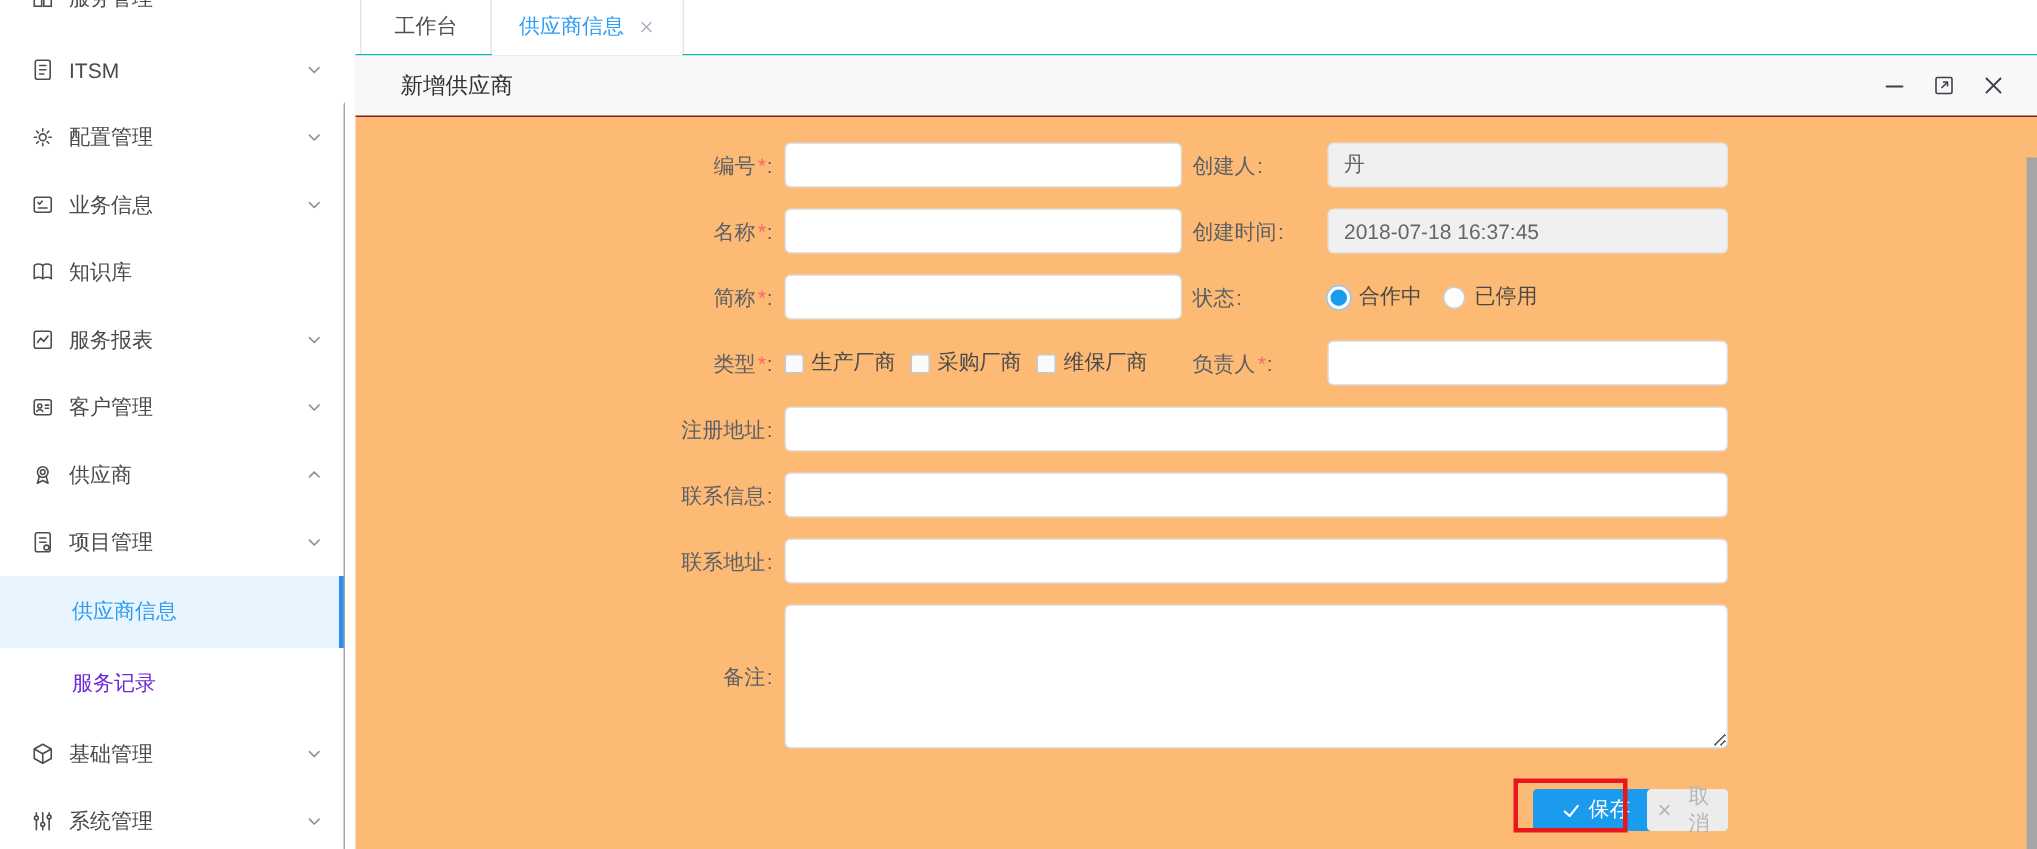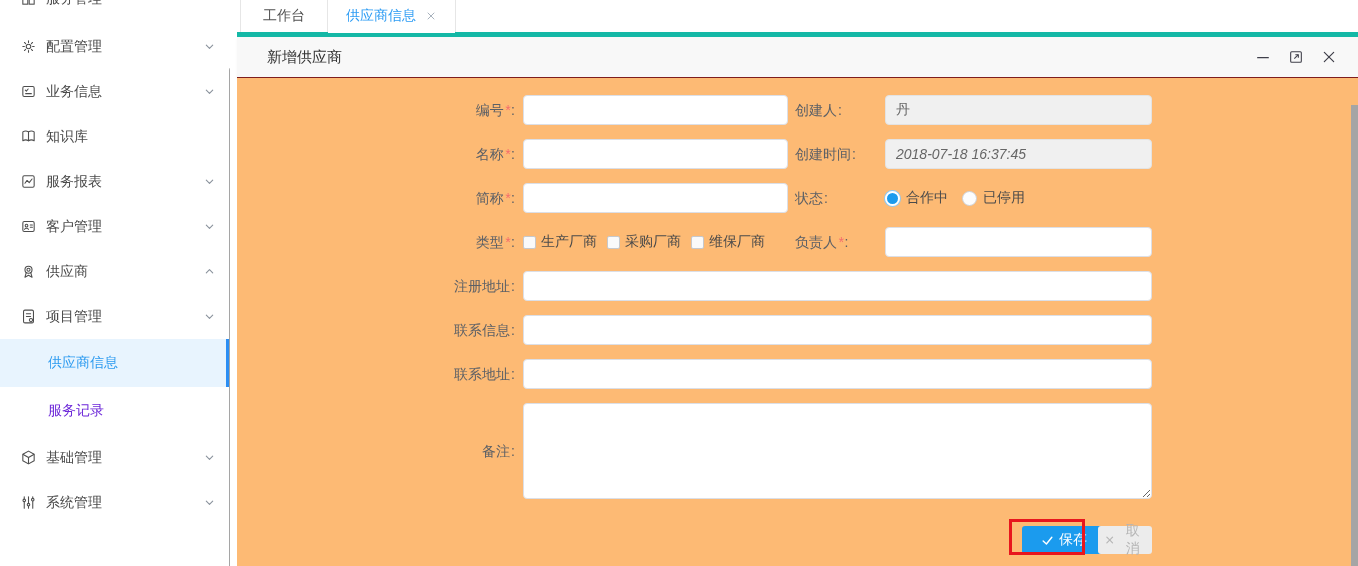--- a/index.html
+++ b/index.html
@@ -18,21 +18,21 @@
   .nav-item .icon { width:18px; height:18px; margin-right:9px; display:flex; align-items:center; justify-content:center; flex:none; }
   .nav-item .chev { margin-left:auto; display:flex; align-items:center; }
   .sub-item { position:relative; height:48px; display:flex; align-items:center; padding-left:48px; font-size:14px; color:#6d28d9; cursor:pointer; }
   .sub-item.active { background:#e8f4fe; color:#2d9bf0; }
   .sub-item.active::after { content:""; position:absolute; right:0; top:0; bottom:0; width:4px; background:#2b8ef3; }
   .side-scroll { position:absolute; left:229px; top:67px; width:7px; height:499px; background:#a5a5a5; border-radius:4px 4px 0 0; z-index:3; }
 
   
   .main { position:absolute; left:237px; top:0; right:0; bottom:0; background:#fff; }
 
-  .tabbar { position:relative; height:37px; border-bottom:5px solid #14b8a6; display:flex; align-items:stretch; padding-left:3px; background:#fff; }
+  .tabbar { position:relative; height:37px; border-bottom:1px solid #14b8a6; display:flex; align-items:stretch; padding-left:3px; background:#fff; }
   .tab { position:relative; display:flex; align-items:center; padding:0 22px; font-size:14px; color:#515151; background:#fff; border:solid #e6e6e6; border-width:0 1px; margin-right:-1px; cursor:pointer; white-space:nowrap; }
   .tab.active { color:#2d9cf4; padding:0 18px; }
   .tab.active::after { content:""; position:absolute; left:0; right:0; bottom:-1px; height:1px; background:#fff; }
   .tab .close { margin-left:9px; display:flex; align-items:center; cursor:pointer; }
 
   .modal-header { position:absolute; top:37px; left:0; right:0; height:41px; background:#f8f8f8; border-bottom:1px solid #7f1d1d; box-shadow:0 2px 3px rgba(0,0,0,.04); display:flex; align-items:center; padding:0 20px 0 30px; font-size:15px; color:#333; }
   .win-controls { margin-left:auto; display:flex; align-items:center; gap:15px; }
   .win-btn { width:18px; height:18px; display:flex; align-items:center; justify-content:center; cursor:pointer; color:#3f3f4a; }
 
   .form-area { position:absolute; top:78px; left:0; right:0; bottom:0; background:#fdba74; }
@@ -80,20 +80,36 @@
             <rect x="13" y="4" width="7" height="7"></rect>
             <rect x="4" y="13" width="7" height="7"></rect>
             <rect x="13" y="13" width="7" height="7"></rect>
           </svg>
       </span>
       <span>服务管理</span>
     </div>
   </div>
 
   <nav class="nav">
+    <div class="nav-item">
+      <span class="icon">
+        <svg width="17" height="17" viewBox="0 0 24 24" fill="none" stroke="#4d4d4d" stroke-width="1.5" stroke-linecap="round">
+            <rect x="5" y="3" width="14" height="18" rx="2"></rect>
+            <line x1="9" y1="8" x2="15" y2="8"></line>
+            <line x1="9" y1="12" x2="15" y2="12"></line>
+            <line x1="9" y1="16" x2="13" y2="16"></line>
+          </svg>
+      </span>
+      <span>ITSM</span>
+      <span class="chev">
+        <svg width="11" height="11" viewBox="0 0 24 24" fill="none" stroke="#8a929c" stroke-width="2.4" stroke-linecap="round" stroke-linejoin="round">
+            <polyline points="5,9 12,16 19,9"></polyline>
+          </svg>
+      </span>
+    </div>
 
     <div class="nav-item">
       <span class="icon">
         <svg width="17" height="17" viewBox="0 0 24 24" fill="none" stroke="#4d4d4d" stroke-width="1.5" stroke-linecap="round">
             <circle cx="12" cy="12" r="3.2"></circle>
             <path d="M12 4v2.2M12 17.8V20M4 12h2.2M17.8 12H20M6.3 6.3l1.6 1.6M16.1 16.1l1.6 1.6M17.7 6.3l-1.6 1.6M7.9 16.1l-1.6 1.6"></path>
           </svg>
       </span>
       <span>配置管理</span>
       <span class="chev">
@@ -284,21 +300,21 @@
   <div class="form-area">
 
     <div class="lbl l" style="top:17px"><span>编号</span><i class="star"></i><span class="colon"></span></div>
     <input class="inp short" style="top: 17px;">
     <div class="lbl r" style="top:17px"><span>创建人</span><span class="colon"></span></div>
     <input class="inp rcol" style="top: 17px;" disabled="" value="丹">
 
     <div class="lbl l" style="top:61px"><span>名称</span><i class="star"></i><span class="colon"></span></div>
     <input class="inp short" style="top: 61px;">
     <div class="lbl r" style="top:61px"><span>创建时间</span><span class="colon"></span></div>
-    <input class="inp rcol" style="top: 61px; font-style: italic;" disabled="" value="2018-07-18 16:37:45">
+    <input class="inp rcol" style="top: 61px;" disabled="" value="2018-07-18 16:37:45">
 
     <div class="lbl l" style="top:105px"><span>简称</span><i class="star"></i><span class="colon"></span></div>
     <input class="inp short" style="top: 105px;">
     <div class="lbl r" style="top:105px"><span>状态</span><span class="colon"></span></div>
     <div class="radio-group" style="top:105px">
       <span class="radio-item">
         <span class="radio-circle on"></span>
         <span>合作中</span>
       </span>
       <span class="radio-item">

